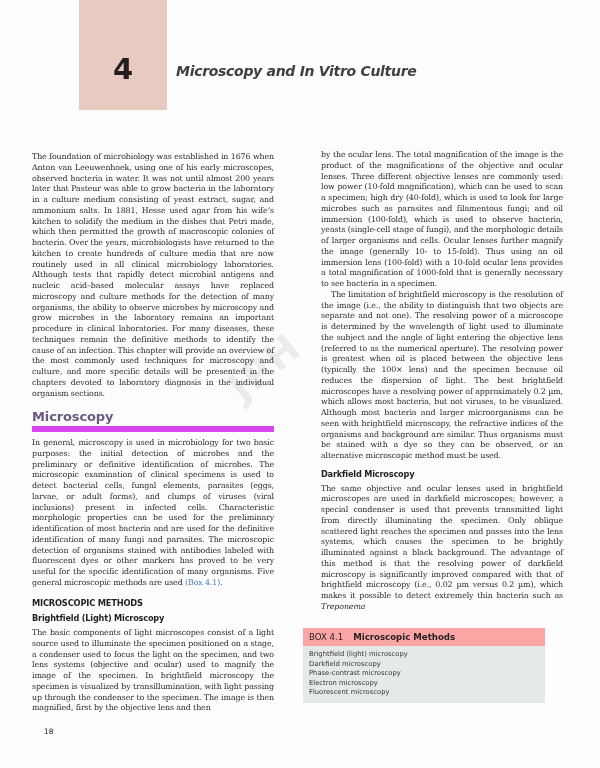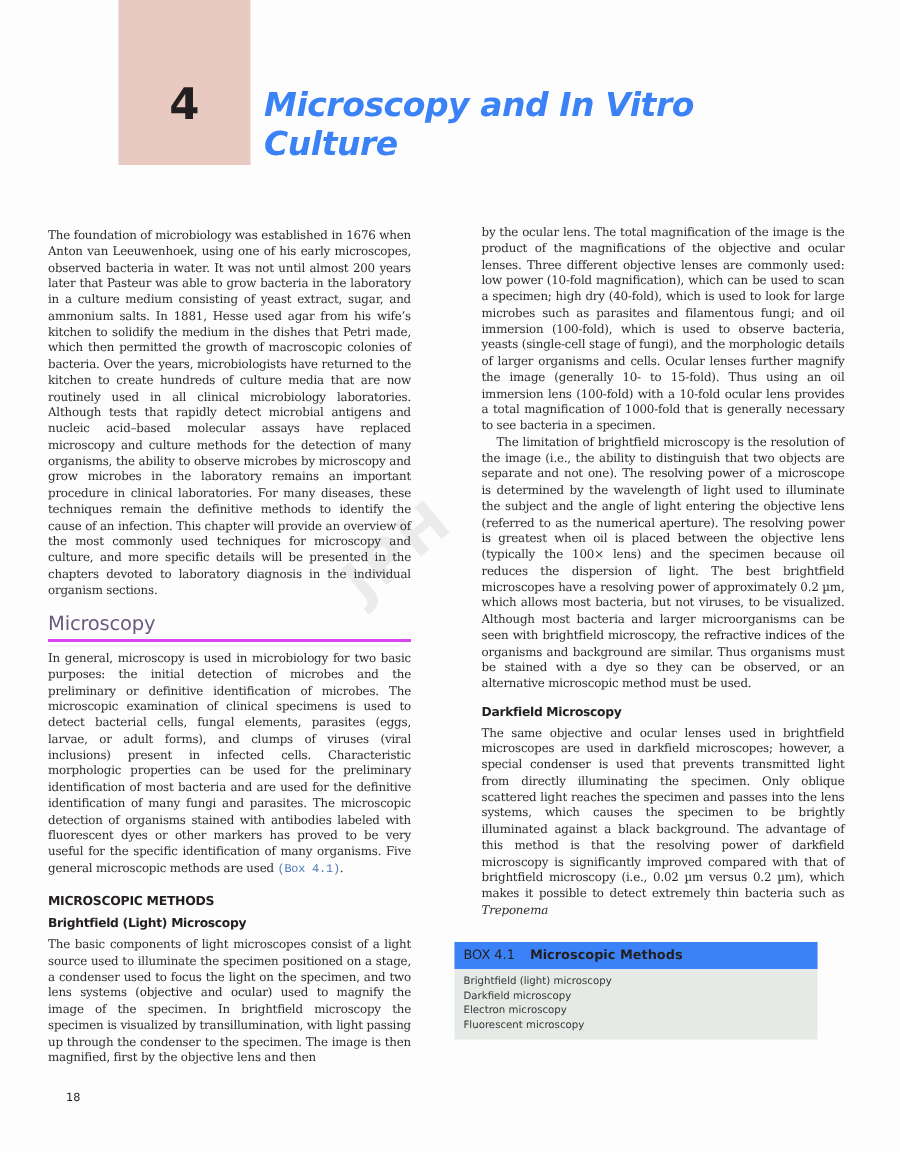--- a/index.html
+++ b/index.html
@@ -11,50 +11,50 @@
     position: absolute; left: 79px; top: 0; width: 88px; height: 110px;
     background: #e8cac0;
   }
   .chapter-num {
     position: absolute; left: 0; right: 0; top: 52px; text-align: center;
     font-family: "DejaVu Sans", sans-serif; font-weight: bold; font-size: 29px; color: #231f20;
   }
   .chapter-title {
     position: absolute; left: 176px; top: 58px; width: 320px;
     font-family: "DejaVu Sans", sans-serif; font-weight: bold; font-style: italic;
-    font-size: 22px; line-height: 26px; color: #3b82f6; letter-spacing: -0.3px;
+    font-size: 14px; line-height: 26px; color: #404040; letter-spacing: -0.3px;
   }
   .col {
     position: absolute; width: 242px; font-size: 7.9px; line-height: 10.75px;
     text-align: justify; hyphens: manual; letter-spacing: -0.12px;
   }
   .col-left { left: 32px; top: 152px; }
   .col-right { left: 321px; top: 150px; }
   .col p { margin: 0; }
   .indent { text-indent: 10px; }
   .section-head {
-    font-family: "DejaVu Sans", sans-serif; font-weight: normal; font-size: 13px;
-    color: #6b5a7e; margin: 13px 0 0 0; padding-bottom: 3px; border-bottom: 2px solid #d946ef;
+    font-family: "DejaVu Sans", sans-serif; font-weight: bold; font-size: 13px;
+    color: #6b5a7e; margin: 13px 0 0 0; padding-bottom: 3px; border-bottom: 6px solid #d946ef;
   }
   .sub-head-caps {
     font-family: "DejaVu Sans", sans-serif; font-weight: bold; font-size: 8.3px;
     color: #231f20; margin: 9px 0 0 0; letter-spacing: -0.2px;
   }
   .sub-head {
     font-family: "DejaVu Sans", sans-serif; font-weight: bold; font-size: 8.2px;
     color: #231f20; margin: 5px 0 4px 0; letter-spacing: -0.2px;
   }
   .gap6 { margin-top: 6px !important; }
   b { font-weight: normal; color: #1a1a1a; }
-  .link { color: #4a7bb5; font-family: Liberation Mono, monospace; }
+  .link { color: #4a7bb5; }
   .box {
     position: absolute; left: 303px; top: 628px; width: 242px; background: #e6eae6;
   }
   .box-head {
-    background: #3b82f6; height: 18px; padding-left: 6px;
+    background: #fca5a5; height: 18px; padding-left: 6px;
     font-family: "DejaVu Sans", sans-serif; font-size: 8.6px; line-height: 18px; color: #231f20;
   }
   .box-label { margin-right: 10px; }
   .box-title { font-weight: bold; }
   .box-body { padding: 4px 6px 5px 6px; }
   .box-item {
     font-family: "DejaVu Sans", sans-serif; font-size: 6.8px; line-height: 9.6px; color: #333;
   }
   .page-num {
     position: absolute; left: 44px; top: 727px;
@@ -99,18 +99,19 @@
   <p><span>The same objective and ocular lenses used in brightfield microscopes are used in darkfield microscopes; however, a special </span><b>condenser</b><span> is used that prevents transmitted light from directly illuminating the specimen. Only oblique scattered light reaches the specimen and passes into the lens systems, which causes the specimen to be brightly illuminated against a black background. The advantage of this method is that the resolving power of darkfield microscopy is significantly improved compared with that of brightfield microscopy (i.e., 0.02 µm versus 0.2 µm), which makes it possible to detect extremely thin bacteria such as </span><i>Treponema</i></p>
 </div>
 
 <div class="box">
   <div class="box-head">
     <span class="box-label">BOX 4.1</span><span class="box-title">Microscopic Methods</span>
   </div>
   <div class="box-body">
     <div class="box-item">Brightfield (light) microscopy</div>
     <div class="box-item">Darkfield microscopy</div>
+    <div class="box-item">Phase-contrast microscopy</div>
     <div class="box-item">Electron microscopy</div>
     <div class="box-item">Fluorescent microscopy</div>
   </div>
 </div>
 
 <div class="page-num">18</div>
 
 </body></html>

